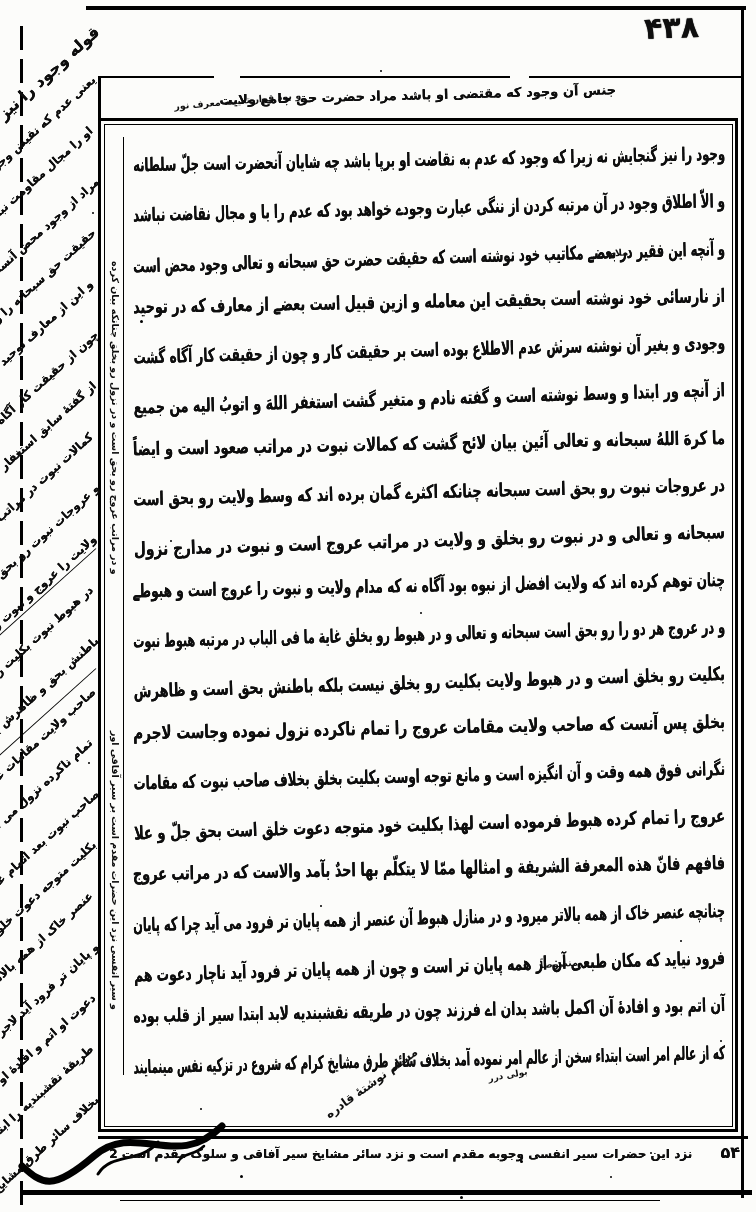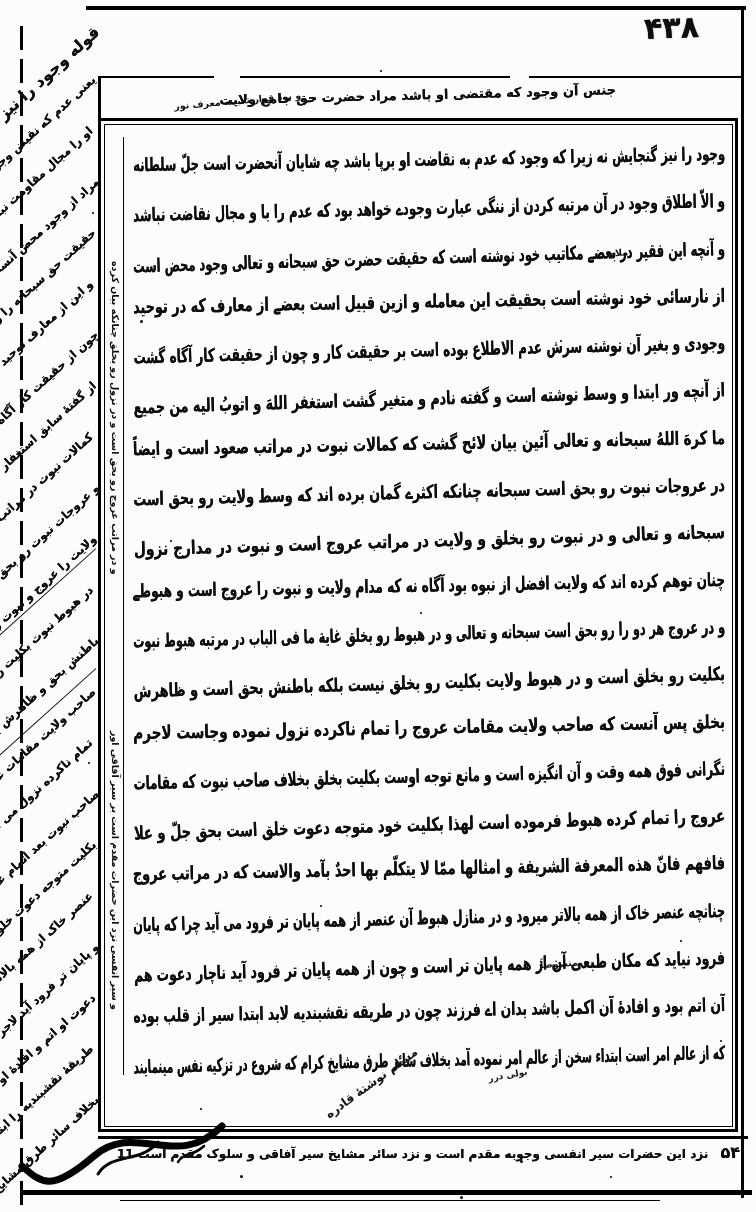--- a/index.html
+++ b/index.html
@@ -60,21 +60,21 @@
     transform:rotate(-42deg);text-shadow:0 0 .5px #000;}
   .diag-sep{position:absolute;right:660px;width:168px;height:0;
     border-top:1.6px solid #000;transform-origin:100% 50%;transform:rotate(-42deg);}
   .flourish{position:absolute;left:8px;top:1116px;}
   .speck{position:absolute;background:#000;border-radius:50%;}
   
   .fn-rule{position:absolute;left:98px;top:1136px;width:650px;height:0;
     border-top:3.5px solid #000;}
   .footnote{position:absolute;right:16px;top:1143px;direction:rtl;font-size:12px;
     font-weight:bold;white-space:nowrap;text-shadow:0 0 .4px #000;}
-  .fn-marker{font-size:16px;margin-left:8px;letter-spacing:1px;}
+  .fn-marker{font-size:16px;margin-left:24px;letter-spacing:1px;}
 </style>
 </head>
 <body>
 
 <div class="top-border"></div>
 <div class="right-border"></div>
 <div class="left-border"></div>
 <div class="bottom-border"></div>
 <div class="bottom-border2"></div>
 
@@ -145,21 +145,21 @@
 
 <svg class="flourish" width="235" height="78" viewBox="0 0 235 78">
   <path d="M214 10 C 168 56, 128 4, 86 40 S 34 68, 14 50" fill="none" stroke="#000" stroke-width="7" stroke-linecap="round"></path>
   <path d="M150 26 C 132 48, 104 36, 90 58" fill="none" stroke="#000" stroke-width="3" stroke-linecap="round"></path>
   <path d="M196 30 C 186 40, 176 36, 170 46" fill="none" stroke="#000" stroke-width="2.5" stroke-linecap="round"></path>
 </svg>
 
 <div class="fn-rule"></div>
 <div class="footnote">
   <span class="fn-marker">۵۴</span>
-  <span>نزد این حضرات سیر انفسی وجوبه مقدم است و نزد سائر مشایخ سیر آفاقی و سلوک مقدم است 11</span>
+  <span>نزد این حضرات سیر انفسی وجوبه مقدم است و نزد سائر مشایخ سیر آفاقی و سلوک مقدم است 2</span>
 </div>
 
 <div class="interlinear" style="left: 608px; top: 247px;">ملام</div>
 <div class="interlinear" style="left: 540px; top: 958px;">منصوصاً</div>
 <div class="speck" style="left: 140px; top: 320px; width: 3px; height: 3px;"></div>
 <div class="speck" style="left: 300px; top: 455px; width: 2px; height: 2px;"></div>
 <div class="speck" style="left: 520px; top: 1160px; width: 3px; height: 3px;"></div>
 <div class="speck" style="left: 650px; top: 1152px; width: 2px; height: 2px;"></div>
 <div class="speck" style="left: 240px; top: 1175px; width: 3px; height: 3px;"></div>
 <div class="speck" style="left: 88px; top: 762px; width: 2px; height: 2px;"></div>

